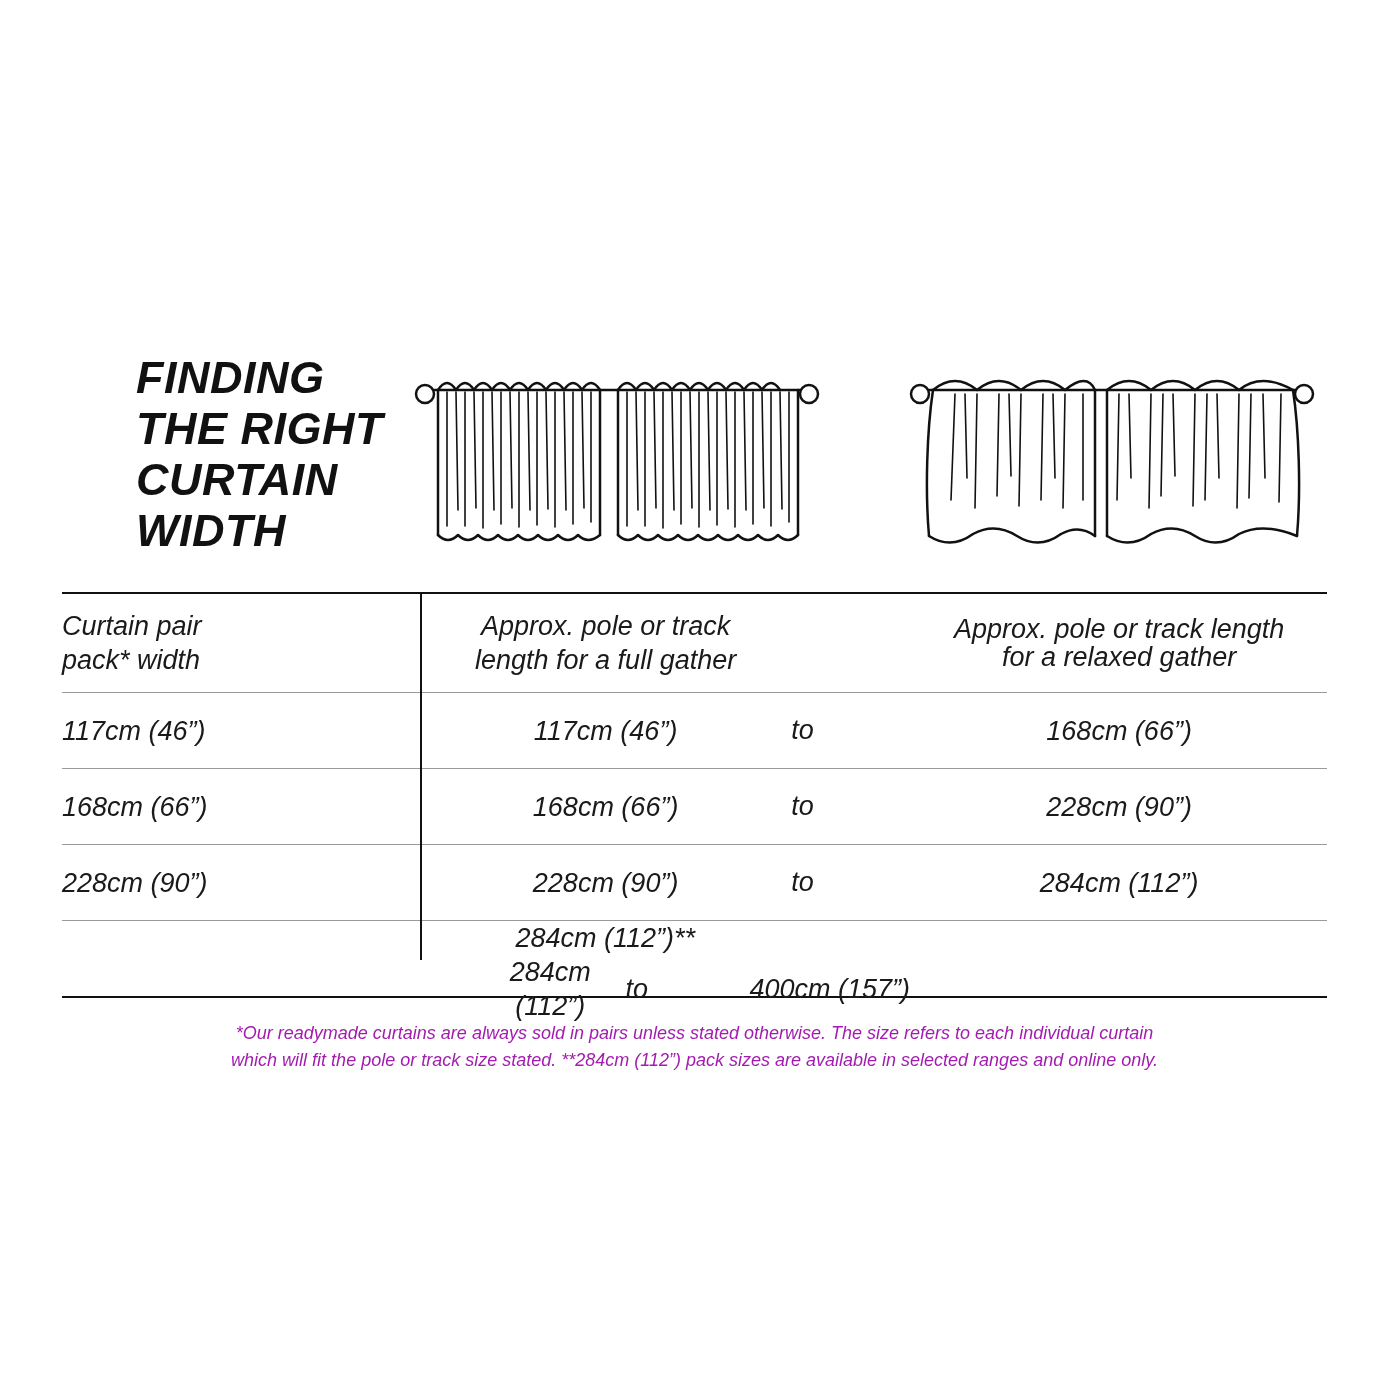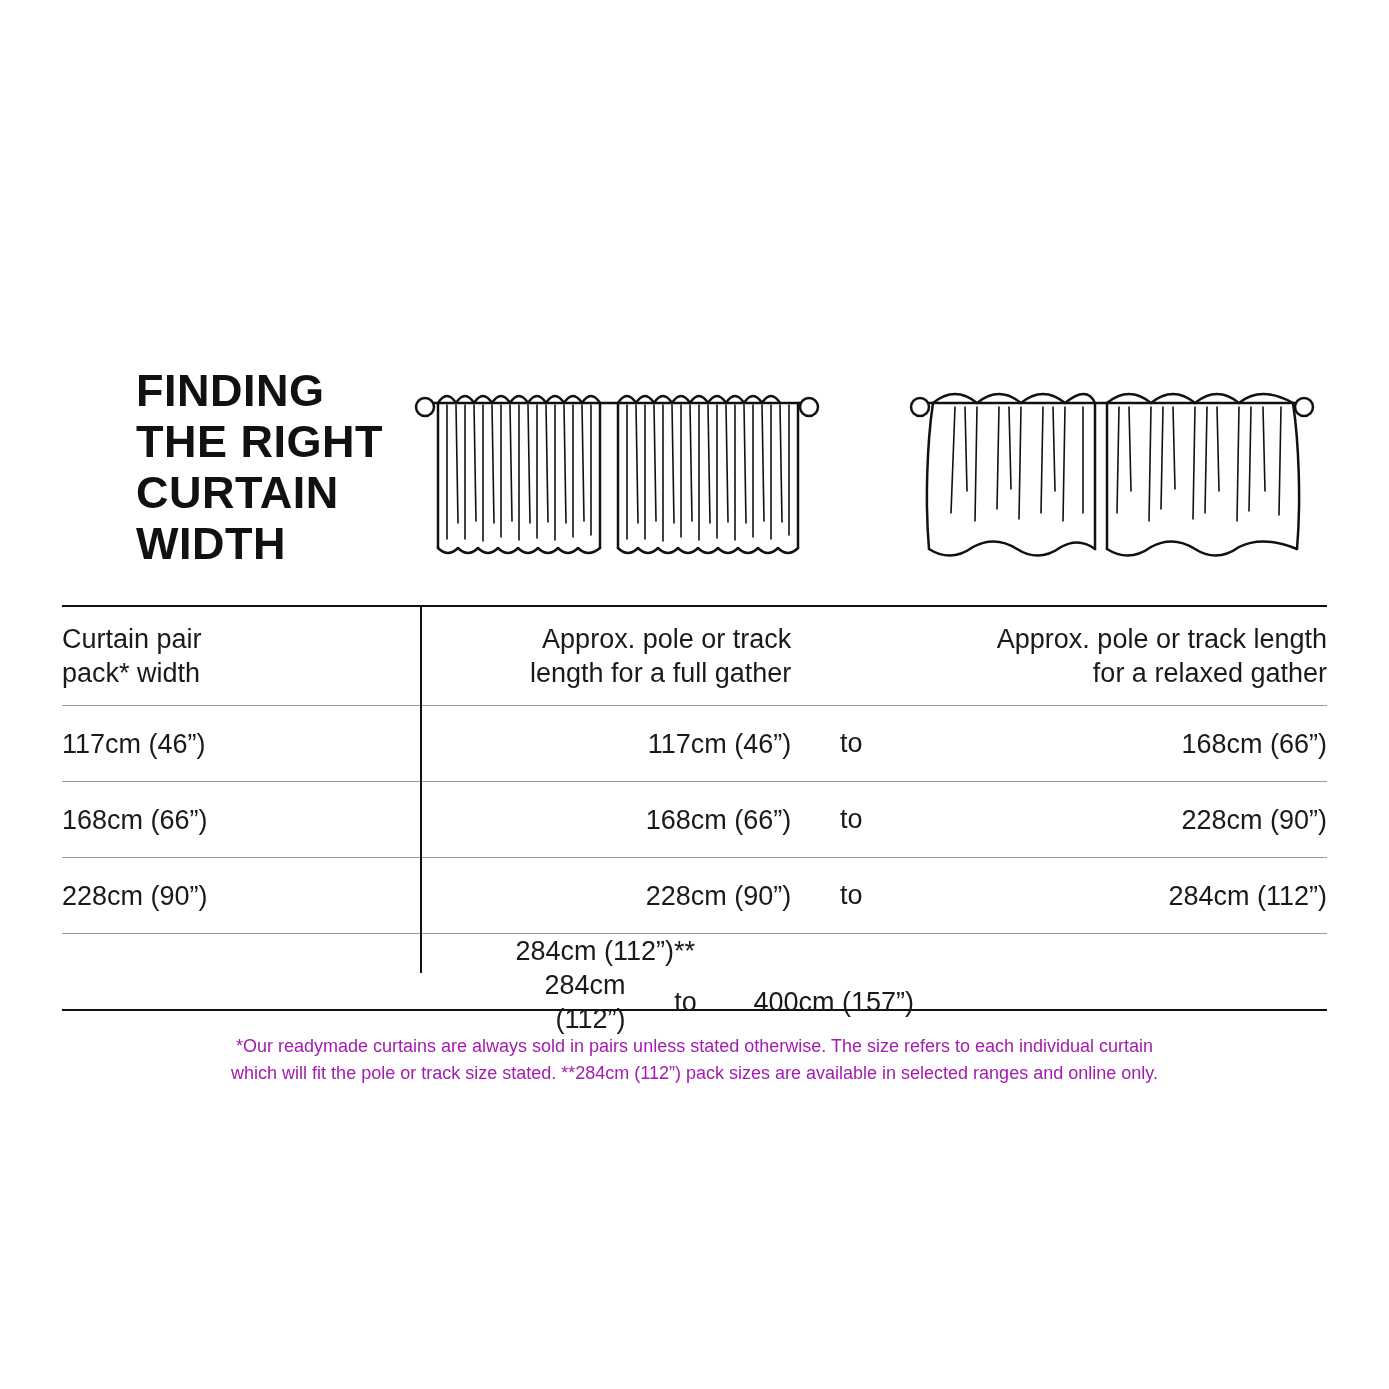--- a/index.html
+++ b/index.html
@@ -16,22 +16,23 @@
   }
   .page {
     position: relative;
     width: 1389px;
     height: 1389px;
     background: #ffffff;
   }
   .content {
     position: absolute;
     left: 62px;
-    top: 355px;
+    top: 342px;
     width: 1265px;
+    font-style: italic;
   }
 
   
   .header-row {
     display: flex;
     align-items: flex-start;
     height: 250px;
   }
   .title {
     width: 350px;
@@ -98,35 +99,35 @@
     line-height: 34px;
     white-space: pre-line;
   }
   .c-rest {
     flex: 1;
     display: flex;
     align-items: center;
   }
   .c2 {
     flex: 1;
-    text-align: right;
+    text-align: center;
     font-size: 27px;
     line-height: 34px;
     white-space: pre-line;
   }
   .c-to {
     width: 120px;
-    text-align: center;
+    text-align: left;
     font-size: 27px;
   }
   .c3 {
     flex: 1.12;
-    text-align: right;
-    font-size: 27px;
-    line-height: 34px;
+    text-align: center;
+    font-size: 27px;
+    line-height: 28px;
     white-space: pre-line;
   }
   .row.head .c1,
   .row.head .c2,
   .row.head .c3 {
     font-size: 27px;
   }
 
   .footnote {
     margin-top: 22px;

